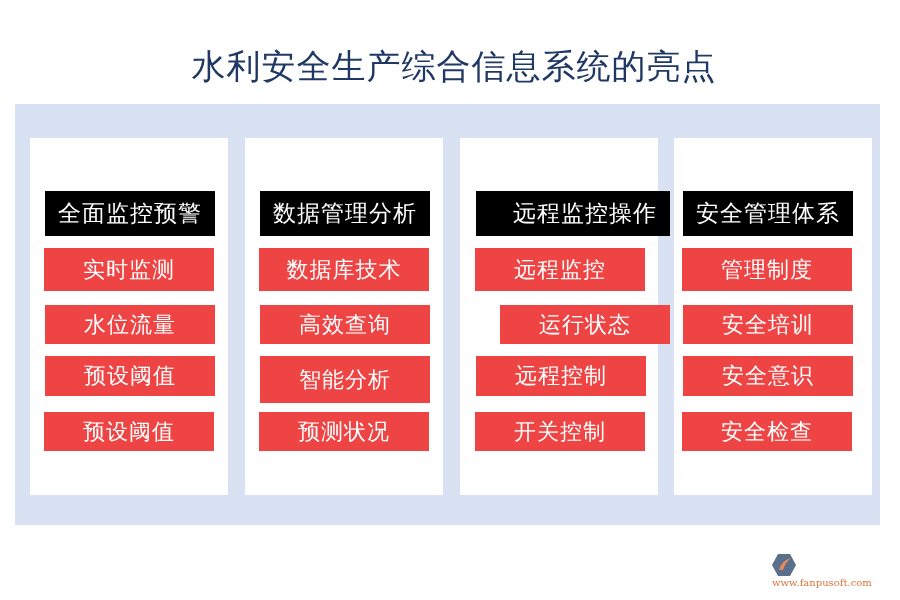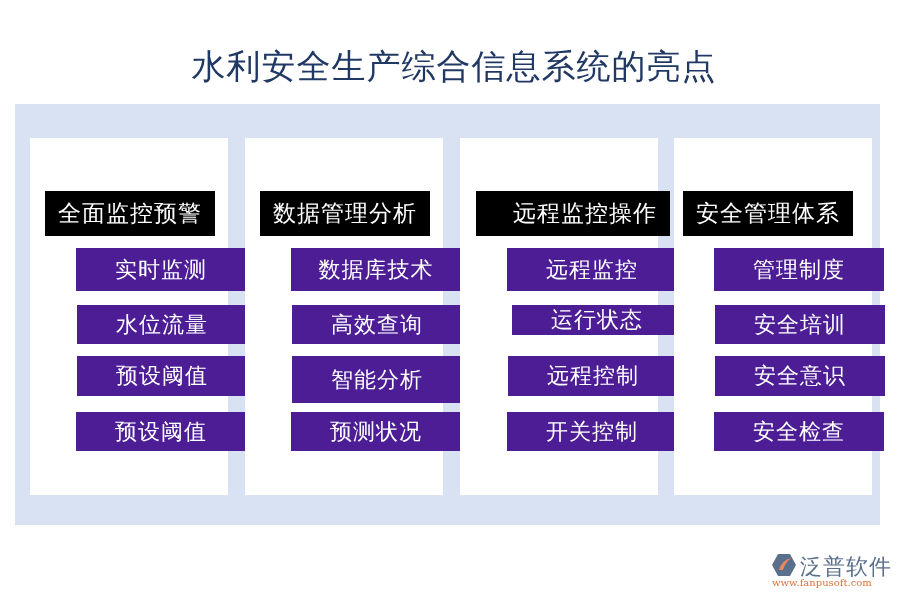--- a/index.html
+++ b/index.html
@@ -4,22 +4,22 @@
 <style>
   html, body { margin:0; padding:0; }
   body { width:900px; height:600px; background:#ffffff; position:relative; overflow:hidden;
          font-family: "DejaVu Serif", "Liberation Serif", serif; }
   .title { position:absolute; left:0; width:884px; top:44px; text-align:center;
            font-size:34px; color:#1f3864; letter-spacing:1px; font-weight:normal;margin-left:12px; }
   .panel { position:absolute; left:15px; top:104px; width:865px; height:421px; background:#d9e2f3; }
   .col { position:absolute; top:138px; width:198px; height:357px; background:#ffffff; }
   .hdr { position:absolute; width:170px; height:45px; top:191px; background:#000000; color:#ffffff;
          font-size:23px; display:flex; align-items:center; justify-content:center; letter-spacing:1px; }
-  .item { position:absolute; width:170px; background:#4c1d95; color:#ffffff; font-size:22px;
-          display:flex; align-items:center; justify-content:center; letter-spacing:1px;margin-left:32px; }
+  .item { position:absolute; width:170px; background:#ef4444; color:#ffffff; font-size:22px;
+          display:flex; align-items:center; justify-content:center; letter-spacing:1px; }
   .logo { position:absolute; left:770px; top:552px; width:125px; height:42px; }
   .logo-mark { position:absolute; left:2px; top:2px; width:24px; height:22px; }
   .logo-text { position:absolute; left:30px; top:0px; font-size:22px; color:#5a6f8c;
                font-family:"DejaVu Sans", sans-serif; letter-spacing:1px; }
   .logo-url { position:absolute; left:2px; top:25px; font-size:10px; color:#d9733c;
               font-family:"DejaVu Serif", serif; }
 </style>
 </head>
 <body>
 
@@ -37,31 +37,30 @@
 <div class="col" style="left:245px;"></div>
 <div class="hdr" style="left:260px;">数据管理分析</div>
 <div class="item" style="left:259px; top:248px; height:43px;">数据库技术</div>
 <div class="item" style="left:260px; top:305px; height:39px;">高效查询</div>
 <div class="item" style="left:260px; top:356px; height:47px;">智能分析</div>
 <div class="item" style="left:259px; top:412px; height:39px;">预测状况</div>
 
 <div class="col" style="left:460px;"></div>
 <div class="hdr" style="left:476px;padding-left:24px;">远程监控操作</div>
 <div class="item" style="left:475px; top:248px; height:43px;">远程监控</div>
-<div class="item" style="left:480px; top:305px; height:30px;">运行状态</div>
+<div class="item" style="left:500px; top:305px; height:39px;">运行状态</div>
 <div class="item" style="left:476px; top:356px; height:40px;">远程控制</div>
 <div class="item" style="left:475px; top:412px; height:39px;">开关控制</div>
 
 <div class="col" style="left:674px;"></div>
 <div class="hdr" style="left:683px;">安全管理体系</div>
 <div class="item" style="left:682px; top:248px; height:43px;">管理制度</div>
 <div class="item" style="left:683px; top:305px; height:39px;">安全培训</div>
 <div class="item" style="left:683px; top:356px; height:40px;">安全意识</div>
 <div class="item" style="left:682px; top:412px; height:39px;">安全检查</div>
 
 <div class="logo">
   <svg class="logo-mark" viewBox="0 0 24 22">
     <polygon points="6,0 18,0 24,11 18,22 6,22 0,11" fill="#5a6f8c"></polygon>
     <path d="M7,16 Q10,6 19,4 Q13,9 11,16 Z" fill="#e8875a"></path>
   </svg>
-  <span class="logo-text">泛普软件</span>
   <span class="logo-url">www.fanpusoft.com</span>
 </div>
 
 </body></html>

